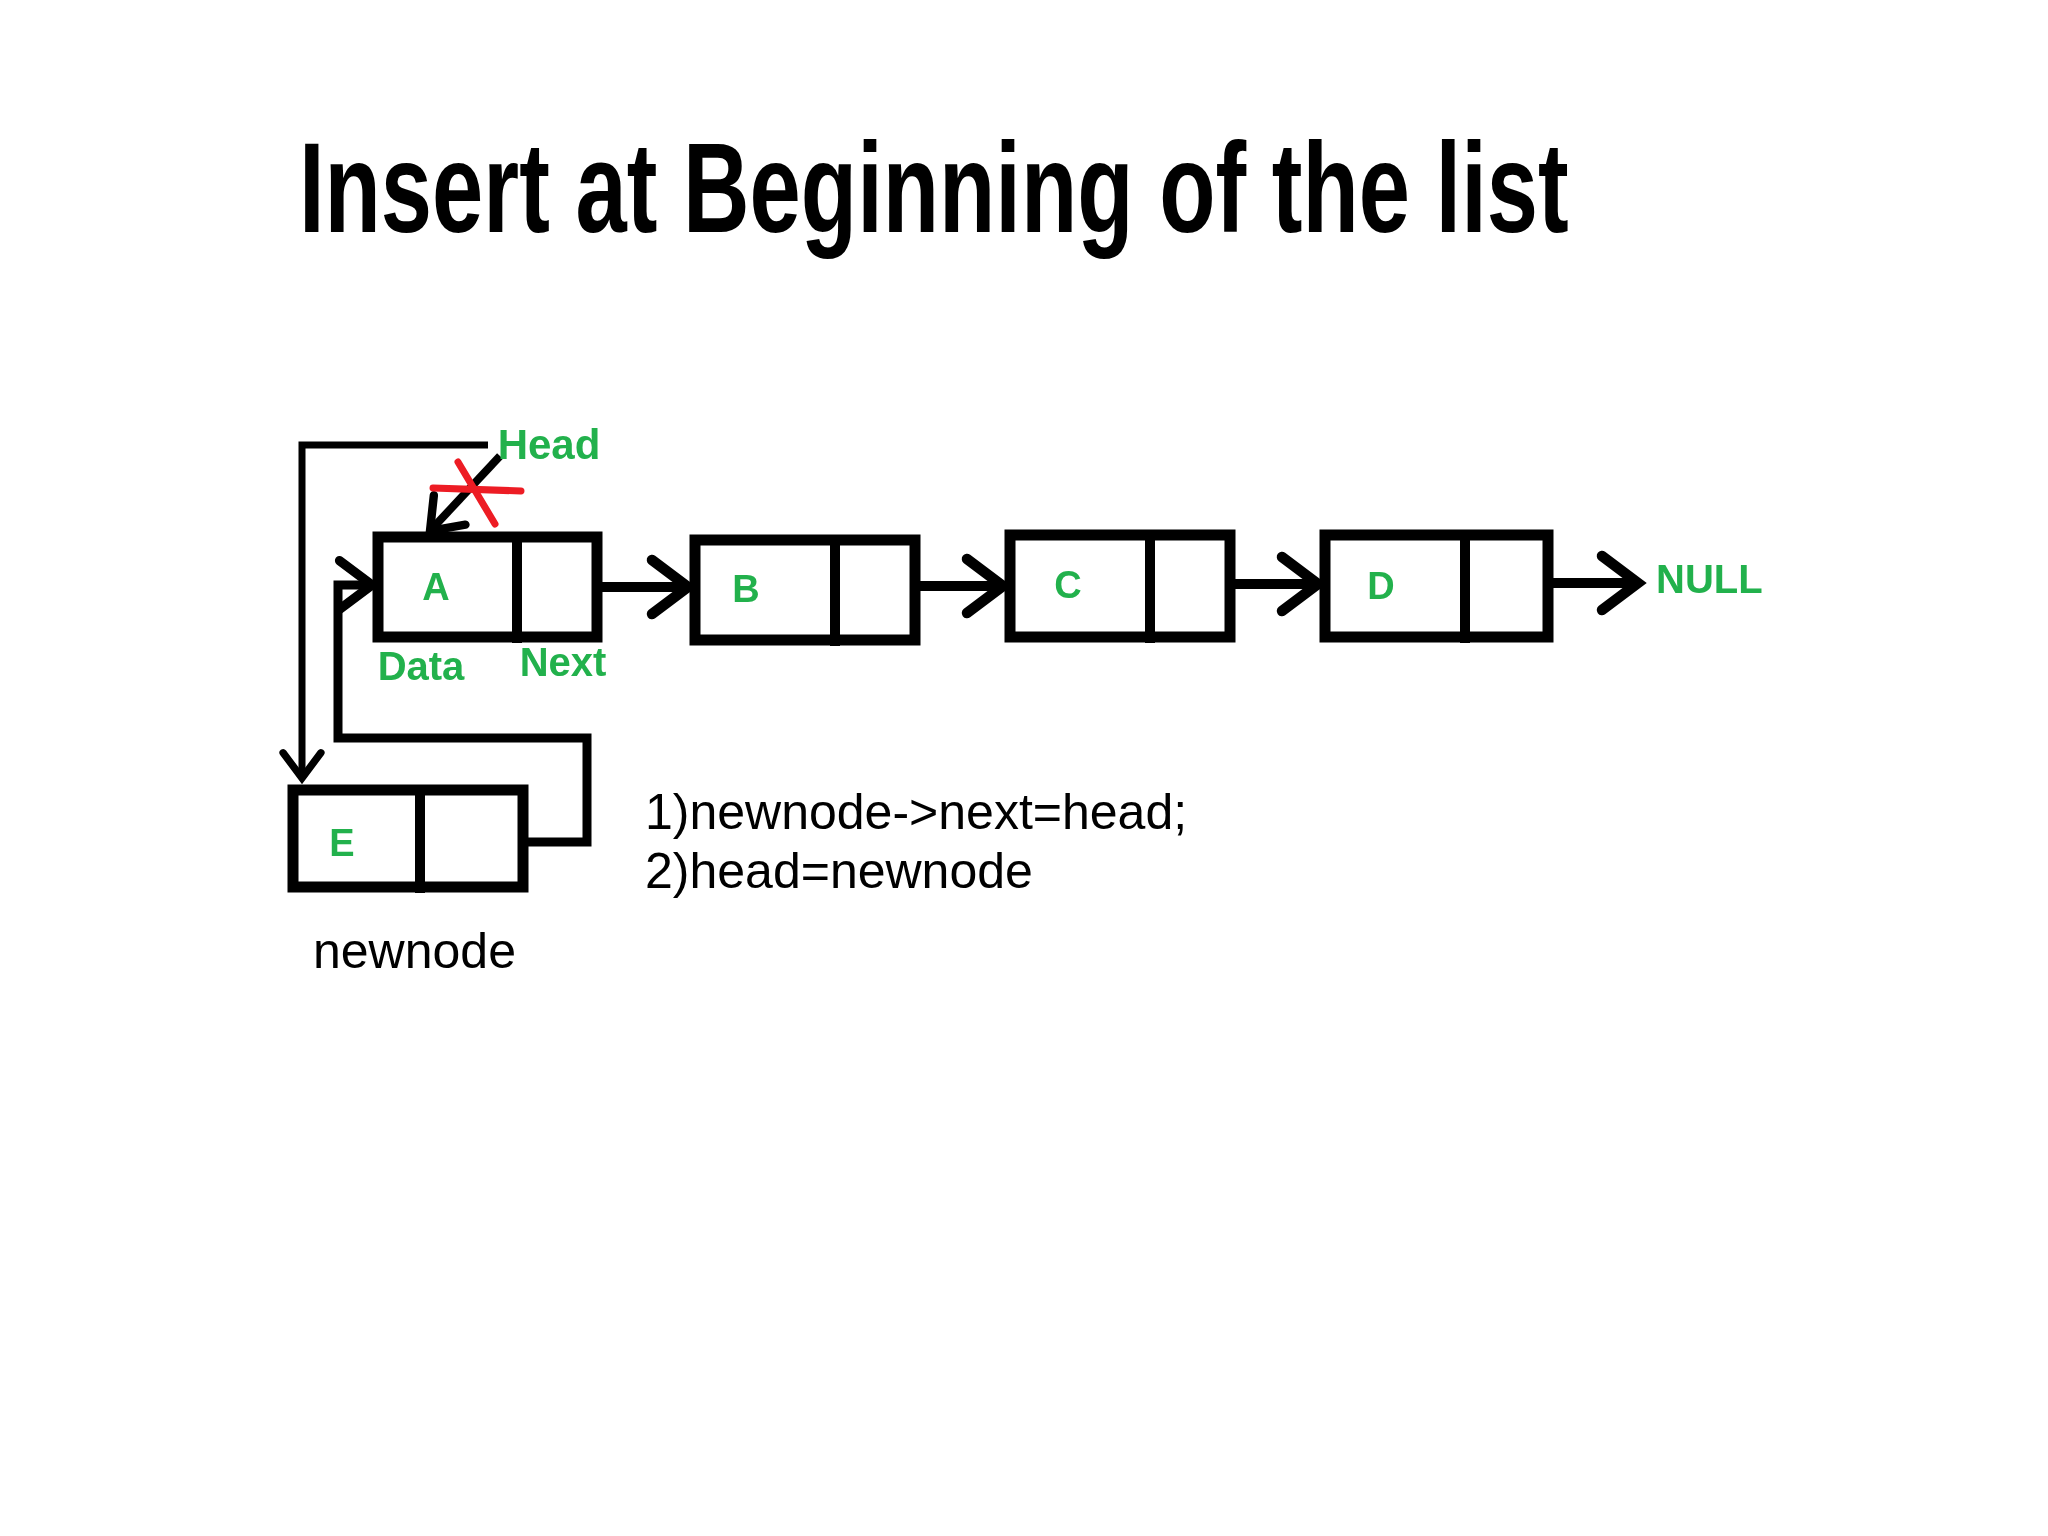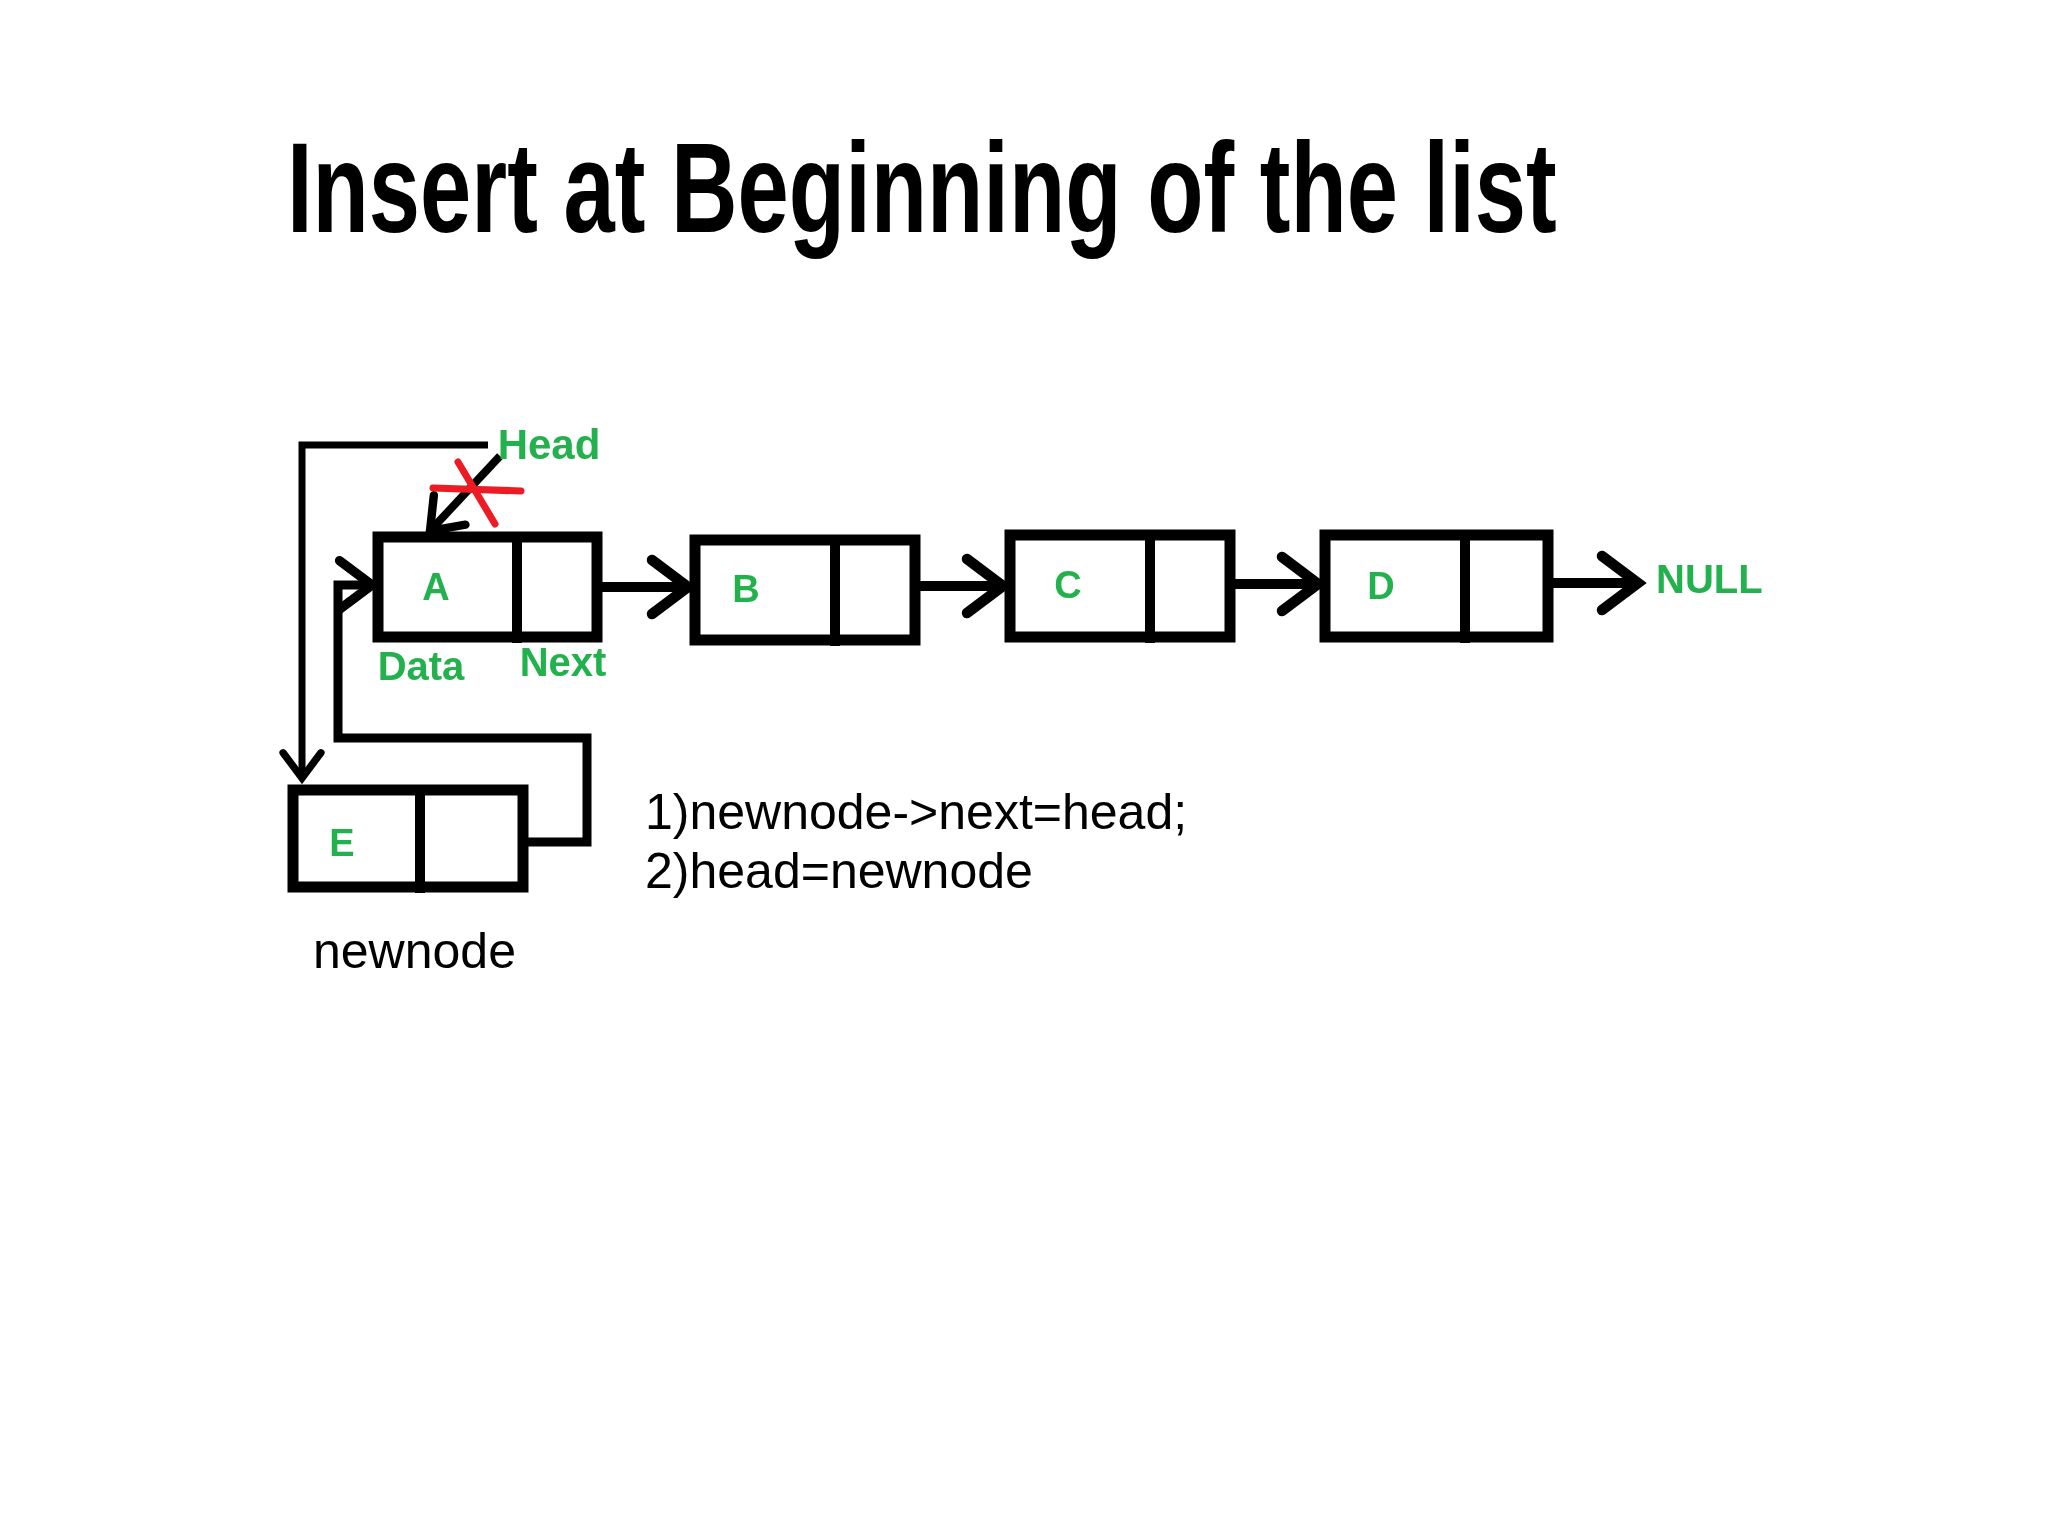--- a/index.html
+++ b/index.html
@@ -2,20 +2,21 @@
 <html><head>
 <meta charset="utf-8">
 <style>
   html,body{margin:0;padding:0;background:#ffffff;}
   .stage{
     position:relative;
     width:1844px;height:1536px;
     background:#ffffff;
     overflow:hidden;
     font-family:"Liberation Sans",sans-serif;
+    padding-left:23px;
   }
   .slide-title{
     position:absolute;
     top:124px;left:0;width:100%;
     text-align:center;
     line-height:1;
     font-size:128px;
     font-weight:bold;
     color:#000000;
     white-space:nowrap;

